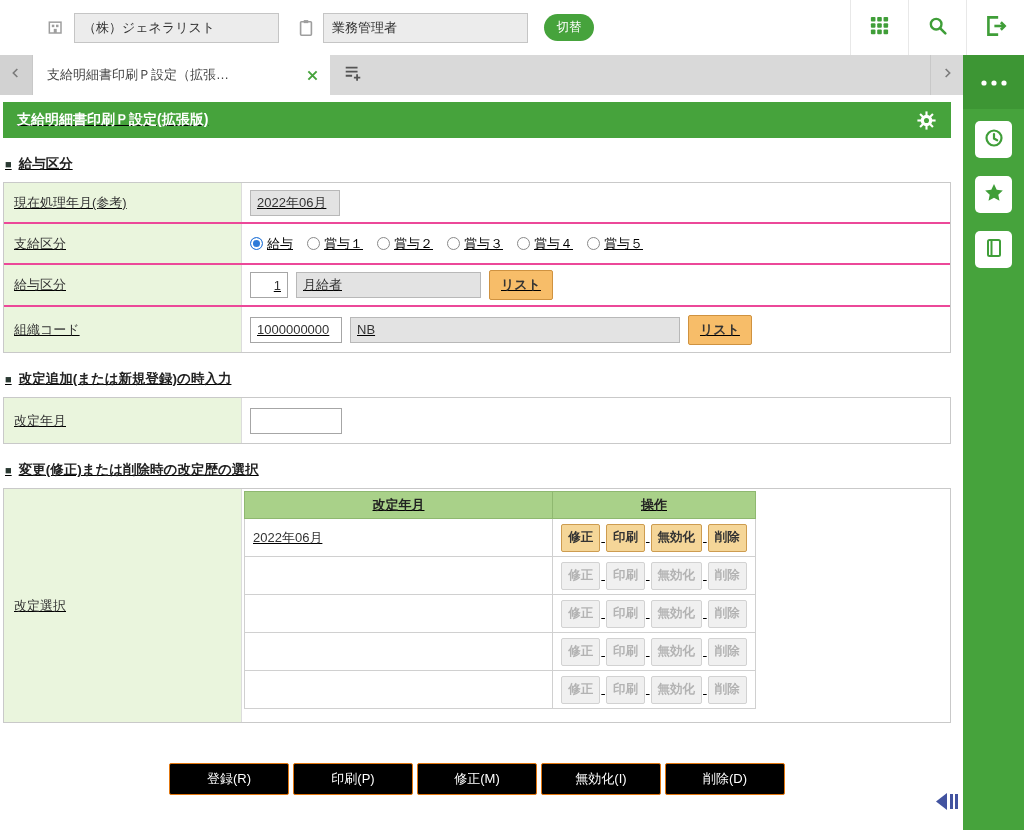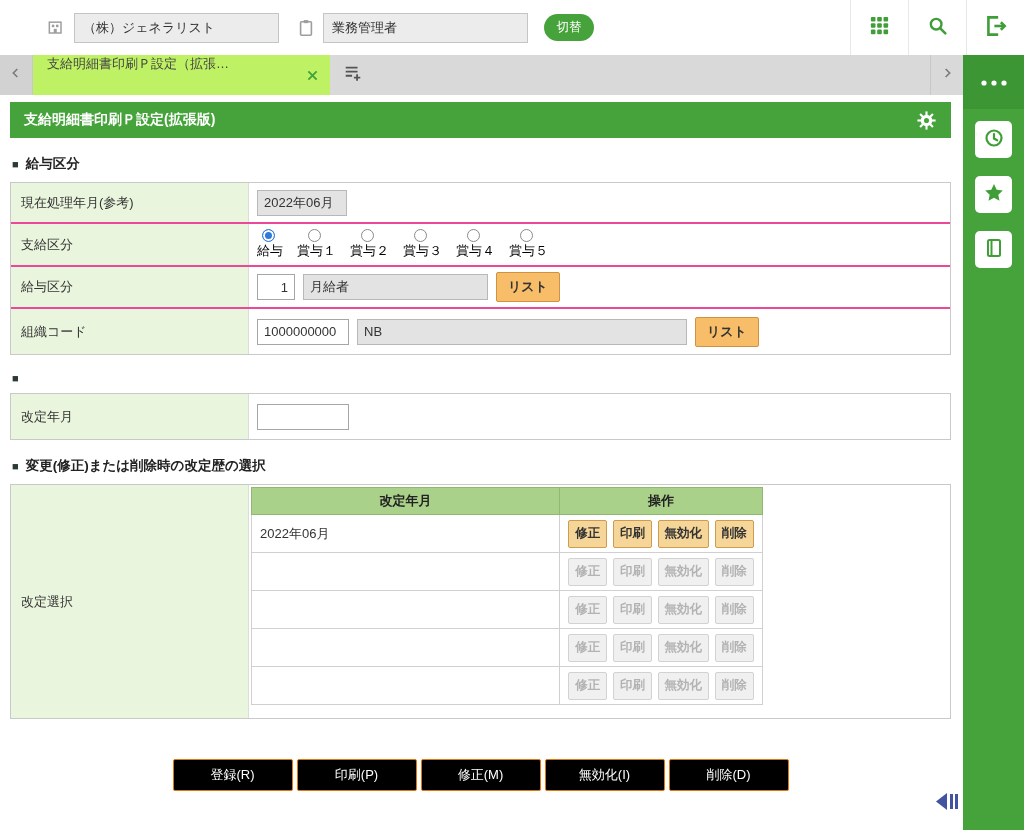--- a/index.html
+++ b/index.html
@@ -16,28 +16,28 @@
   .top-icon-cell{width:58px;height:55px;display:flex;align-items:center;justify-content:center;border-left:1px solid #e8e8e8;cursor:pointer;}
 
   
   .body-row{display:flex;height:775px;}
   .main-col{width:963px;display:flex;flex-direction:column;}
 
   
   .tabbar{height:40px;background:#d9d9d9;display:flex;align-items:stretch;}
   .tab-nav{width:33px;display:flex;align-items:center;justify-content:center;background:#d2d2d2;border-right:1px solid #c8c8c8;cursor:pointer;}
   .tab-nav.right{border-right:none;border-left:1px solid #c8c8c8;background:#d9d9d9;}
-  .tab-active{width:297px;background:#bef264;display:flex;padding:0 10px 0 14px;font-size:13px;color:#444;cursor:pointer;}
+  .tab-active{width:297px;background:#ffffff;display:flex;align-items:center;padding:0 10px 0 14px;font-size:13px;color:#444;cursor:pointer;}
   .tab-title{flex:1;white-space:nowrap;overflow:hidden;}
   .tab-close{margin-left:6px;display:flex;align-items:center;cursor:pointer;}
   .newtab{width:46px;display:flex;align-items:center;justify-content:center;cursor:pointer;}
   .tab-spacer{flex:1;}
 
   
-  .content{flex:1;background:#fff;padding:7px 12px 0 10px;overflow:hidden;}
+  .content{flex:1;background:#fff;padding:7px 12px 0 3px;overflow:hidden;text-decoration:underline;}
   .titlebar{height:36px;background:#46a33c;display:flex;align-items:center;padding:0 14px;}
   .titlebar .t{color:#fff;font-size:14px;font-weight:bold;flex:1;}
   .gear{display:flex;align-items:center;cursor:pointer;}
 
   .section-head{display:flex;align-items:center;gap:7px;margin:17px 0 9px 2px;font-size:13.5px;font-weight:bold;color:#222;}
   .section-head .mk{font-size:11px;color:#2b3a33;}
 
   .form-table{border:1px solid #c9c9c9;background:#fff;}
   .form-row{display:flex;border-bottom:2px solid #ec4899;min-height:41px;}
   .form-row:last-child{border-bottom:none;}
@@ -45,21 +45,21 @@
   .form-label{width:238px;background:#eaf5dd;display:flex;align-items:center;padding-left:10px;font-size:13px;color:#333;border-right:1px solid #dcdcdc;}
   .form-value{flex:1;display:flex;align-items:center;padding:5px 8px;gap:8px;font-size:13px;}
 
   .txt{height:26px;border:1px solid #a6a6a6;background:#fff;font-size:13px;padding:0 6px;color:#333;}
   .txt.gray{background:#e3e3e3;border-color:#b8b8b8;}
   .w90{width:90px;} .w38{width:38px;text-align:right;} .w185{width:185px;} .w92{width:92px;} .w330{width:330px;}
 
   .list-btn{height:30px;padding:0 11px;background:#f7bd69;border:1px solid #cf9240;border-radius:2px;font-size:13px;font-weight:bold;color:#333;cursor:pointer;}
 
   .radio-group{display:flex;align-items:center;gap:14px;}
-  .radio-opt{display:flex;align-items:center;cursor:pointer;flex-direction:column;}
+  .radio-opt{display:flex;align-items:center;cursor:pointer;}
   .radio{display:inline-block;width:13px;height:13px;border:1px solid #8a8a8a;border-radius:50%;background:#fff;margin-right:4px;}
   .radio.checked{border:1px solid #2f7bd9;background:#2f7bd9;box-shadow:inset 0 0 0 2px #fff;}
 
   
   .rev-wrap{display:flex;border:1px solid #c9c9c9;min-height:235px;}
   .rev-label{width:238px;background:#eaf5dd;display:flex;align-items:center;padding-left:10px;font-size:13px;color:#333;border-right:1px solid #dcdcdc;}
   .rev-body{flex:1;padding:2px 0 8px 2px;background:#fff;}
   table.rev{border-collapse:collapse;font-size:13px;}
   table.rev th{background:#a9d189;border:1px solid #8fb870;font-weight:bold;height:27px;color:#222;}
   table.rev th.c-month{width:308px;}
@@ -252,20 +252,21 @@
             <div class="form-value">
               <input class="txt w92" value="1000000000" style="">
               <input class="txt gray w330" readonly="" value="NB" style="">
               <button class="list-btn">リスト</button>
             </div>
           </div>
         </div>
 
         <div class="section-head">
           <span class="mk">■</span>
+          <span>改定追加(または新規登録)の時入力</span>
         </div>
 
         <div class="form-table">
           <div class="form-row tall">
             <div class="form-label">改定年月</div>
             <div class="form-value">
               <input class="txt w92" value="" style="">
             </div>
           </div>
         </div>

